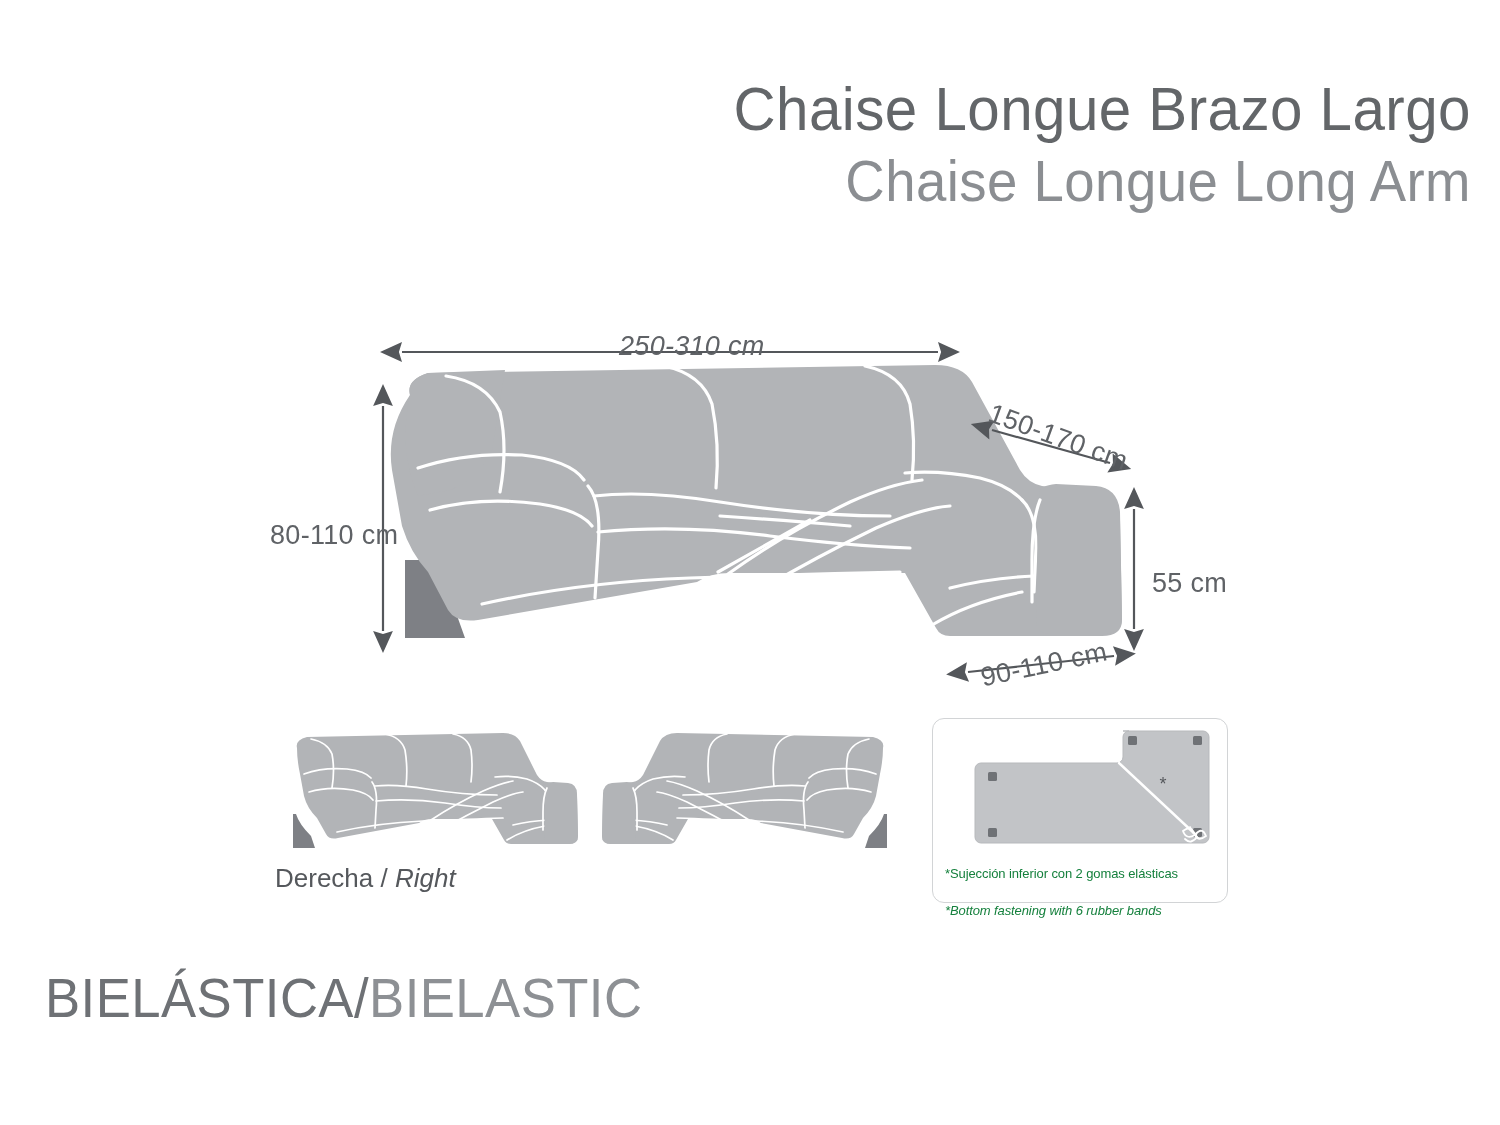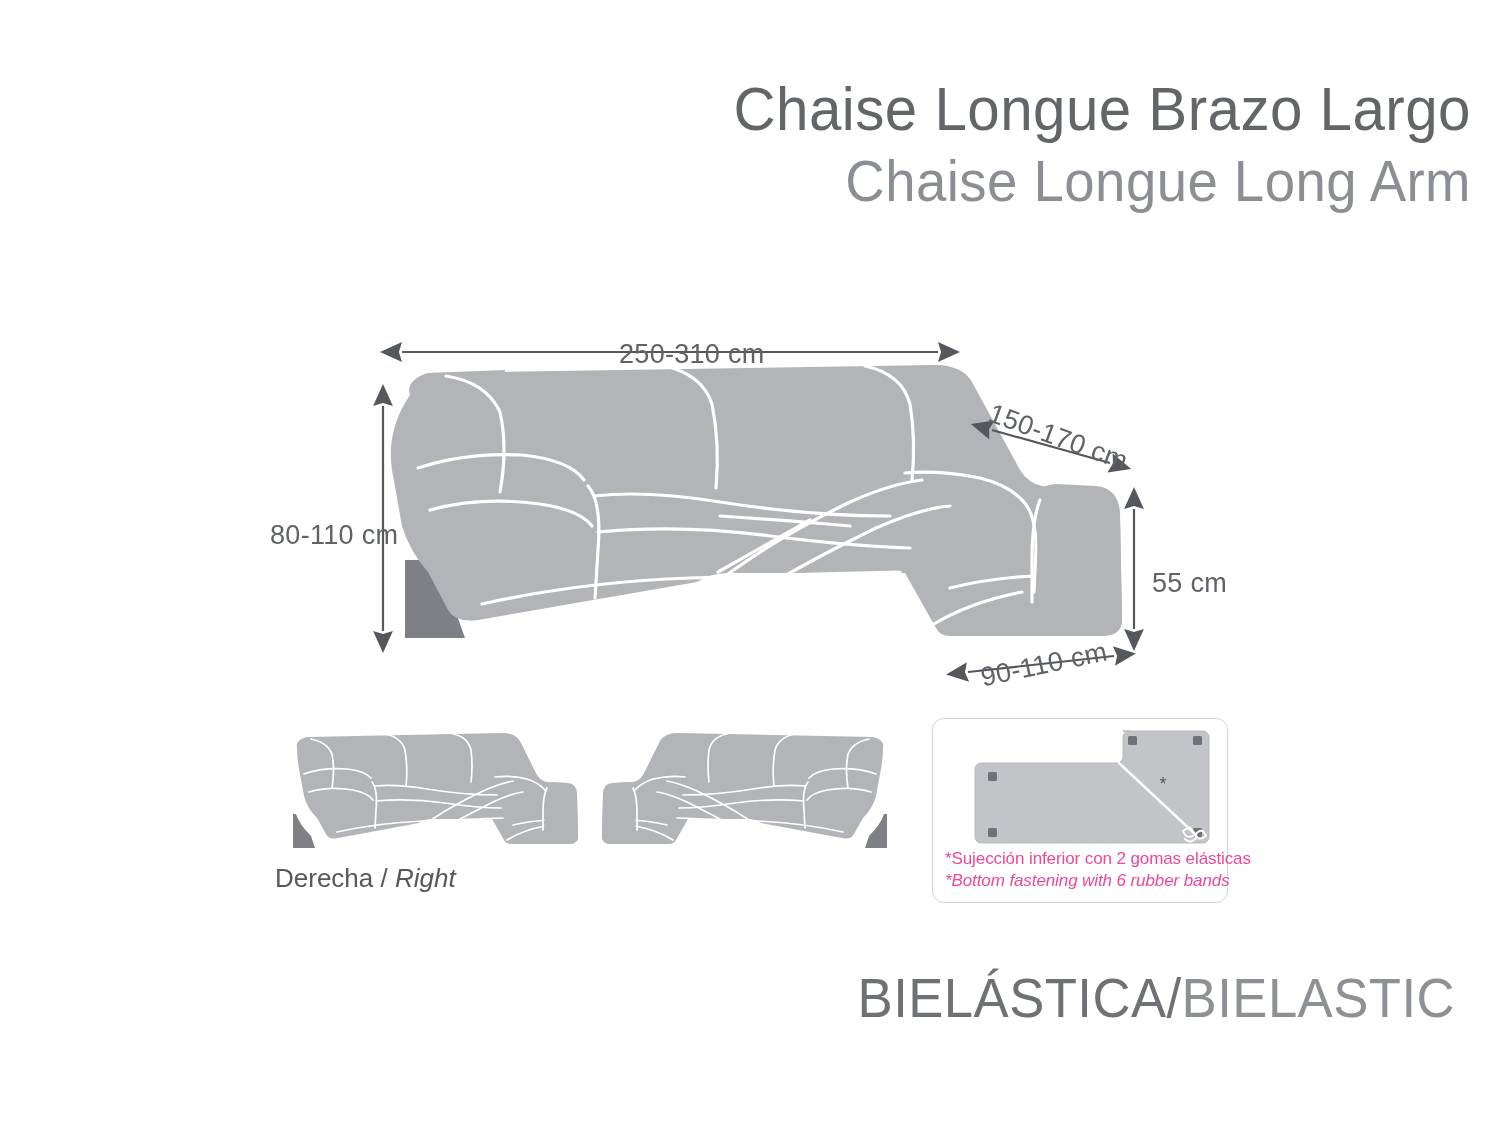--- a/index.html
+++ b/index.html
@@ -43,21 +43,21 @@
     letter-spacing: 0.5px;
     color: #8b8e92;
     transform: scaleX(0.94);
   }
 
   .footer-block {
     position: absolute;
     left: 0;
     top: 965px;
     width: 1500px;
-    text-align: right;
+    text-align: left;
   }
   .footer-text {
     font-size: 56px;
     line-height: 66px;
     font-weight: 300;
     letter-spacing: 0.5px;
     color: #6e7175;
     transform: scaleX(0.94);
   }
   .footer-text .part-b { color: #8d9094; }
@@ -73,21 +73,21 @@
   #main-stage svg { display: block; }
 
   
   .dim-label {
     position: absolute;
     font-size: 27px;
     color: #5f6266;
     white-space: nowrap;
     letter-spacing: 0.3px;
   }
-  #dim-width      { left: 619px; top: 339px; }
+  #dim-width      { left: 619px; top: 331px; font-style: italic; }
   #dim-height     { left: 270px; top: 520px; }
   #dim-depth      { left: 995px; top: 398px; transform: rotate(20deg); transform-origin: left top; }
   #dim-chaise-h   { left: 1152px; top: 551px; margin-top: 17px; }
   #dim-chaise-d   { left: 978px; top: 663px; transform: rotate(-12deg); transform-origin: left top; }
 
   
   .variant {
     position: absolute;
     width: 300px;
     height: 180px;
@@ -128,25 +128,26 @@
     height: 118px;
   }
   #info-plan svg { display: block; }
   #info-text {
     position: absolute;
     left: 12px;
     top: 129px;
     width: 276px;
   }
   .info-line {
-    font-size: 17px;
+    font-size: 13px;
     line-height: 22px;
-    color: #ec4899;
+    color: #15803d;
     white-space: nowrap;
     letter-spacing: -0.1px;
+    margin-top: 15px;
   }
   .info-line.it { font-style: italic; }
 </style>
 </head>
 <body>
 
 <div id="page">
 
   <div class="title-block">
     <div class="title-es">Chaise Longue Brazo Largo</div>

